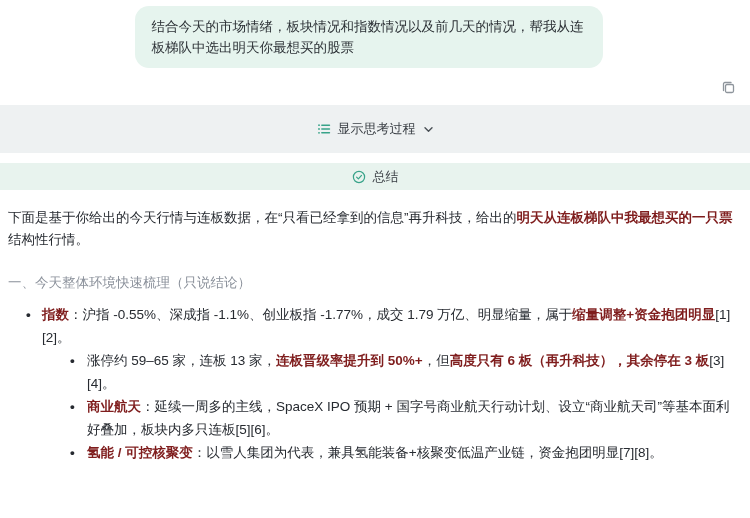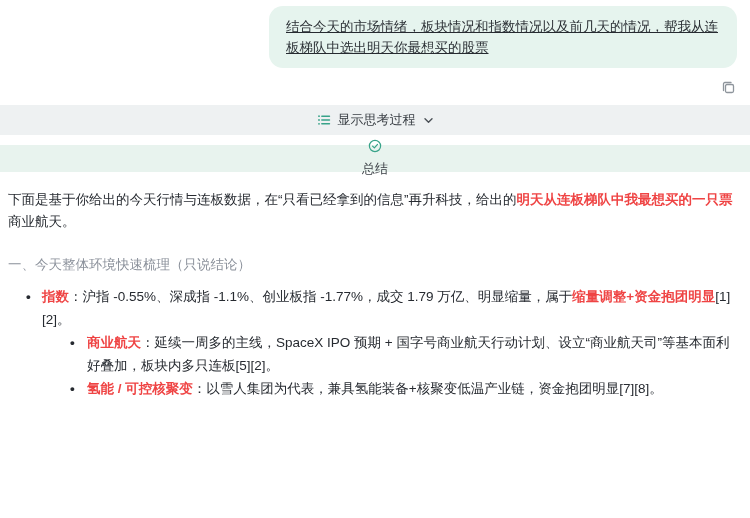--- a/index.html
+++ b/index.html
@@ -8,23 +8,22 @@
     background: #ffffff;
     overflow: hidden;
     font-family: "Liberation Sans", "DejaVu Sans", sans-serif;
     color: var(--text, #262a30);
   }
   * { box-sizing: border-box; }
 
   
   .msg-row {
     display: flex;
-    justify-content: flex-end;
+    justify-content: center;
     padding: 6px 13px 0 0;
-    text-decoration: underline;
   }
   .user-bubble {
     background: var(--bubble-bg, #e6f4ee);
     border-radius: 14px;
     max-width: 468px;
     padding: 10px 17px;
     font-size: 13.5px;
     line-height: 21px;
     color: #2c3136;
   }
@@ -44,43 +43,42 @@
   .strip {
     width: 100%;
     display: flex;
     align-items: center;
     justify-content: center;
     gap: 7px;
     cursor: pointer;
   }
   .thinking-strip {
     margin-top: 10px;
-    height: 30px;
+    height: 48px;
     background: var(--thinking-bar-bg, #eef1f2);
   }
   .summary-strip {
     margin-top: 10px;
     height: 27px;
     background: var(--summary-bar-bg, #e8f3ee);
-    flex-direction: column;
   }
   .strip-label {
     font-size: 13px;
     color: #3b4046;
   }
   .strip svg { display: block; }
 
   
   .content {
     padding: 17px 10px 0 8px;
     font-size: 13.5px;
     line-height: 22px;
   }
   .intro { margin: 0; }
-  .intro b, .bullet b { font-weight: 700; color: #ef4444; }
+  .intro b, .bullet b { font-weight: 700; color: #7f1d1d; }
   .section-heading {
     margin-top: 20px;
     color: var(--heading-gray, #8b919b);
     font-size: 13.5px;
     line-height: 23px;
     font-weight: 400;
   }
   .bullet-list { margin-top: 9px; }
   .bullet {
     position: relative;
@@ -135,20 +133,21 @@
   <span>
     <svg width="14" height="14" viewBox="0 0 14 14" fill="none">
       <circle cx="7" cy="7" r="5.6" stroke="#38a389" stroke-width="1.2"></circle>
       <path d="M4.6 7.1 L6.4 8.9 L9.5 5.4" stroke="#38a389" stroke-width="1.2" stroke-linecap="round" stroke-linejoin="round"></path>
     </svg>
   </span>
   <span class="strip-label">总结</span>
 </div>
 
 <div class="content">
-  <p class="intro"><span>下面是基于你给出的今天行情与连板数据，在“只看已经拿到的信息”再升科技，给出的</span><b>明天从连板梯队中我最想买的一只票</b><span>商业航天。</span></p>
+  <p class="intro"><span>下面是基于你给出的今天行情与连板数据，在“只看已经拿到的信息”再升科技，给出的</span><b>明天从连板梯队中我最想买的一只票</b><span>结构性行情。</span></p>
   <div class="section-heading">一、今天整体环境快速梳理（只说结论）</div>
   <div class="bullet-list">
       <div class="bullet lv1"><b>指数</b><span>：沪指 -0.55%、深成指 -1.1%、创业板指 -1.77%，成交 1.79 万亿、明显缩量，属于</span><b>缩量调整+资金抱团明显</b><span>[1][2]。</span></div>
-      <div class="bullet lv2"><b>商业航天</b><span>：延续一周多的主线，SpaceX IPO 预期 + 国字号商业航天行动计划、设立“商业航天司”等基本面利好叠加，板块内多只连板[5][2]。</span></div>
+      <div class="bullet lv2"><span>涨停约 59–65 家，连板 13 家，</span><b>连板晋级率提升到 50%+</b><span>，但</span><b>高度只有 6 板（再升科技），其余停在 3 板</b><span>[3][4]。</span></div>
+      <div class="bullet lv2"><b>商业航天</b><span>：延续一周多的主线，SpaceX IPO 预期 + 国字号商业航天行动计划、设立“商业航天司”等基本面利好叠加，板块内多只连板[5][6]。</span></div>
       <div class="bullet lv2"><b>氢能 / 可控核聚变</b><span>：以雪人集团为代表，兼具氢能装备+核聚变低温产业链，资金抱团明显[7][8]。</span></div>
     </div>
 </div>
 
 </body></html>

